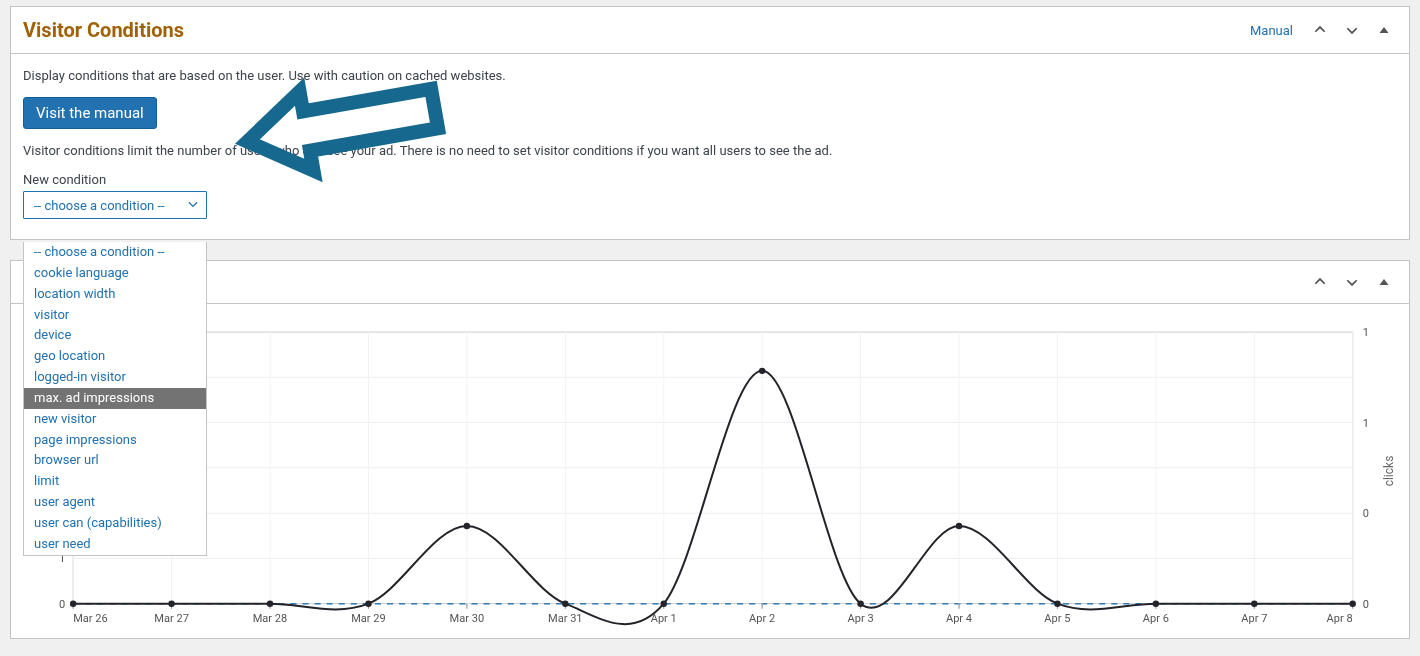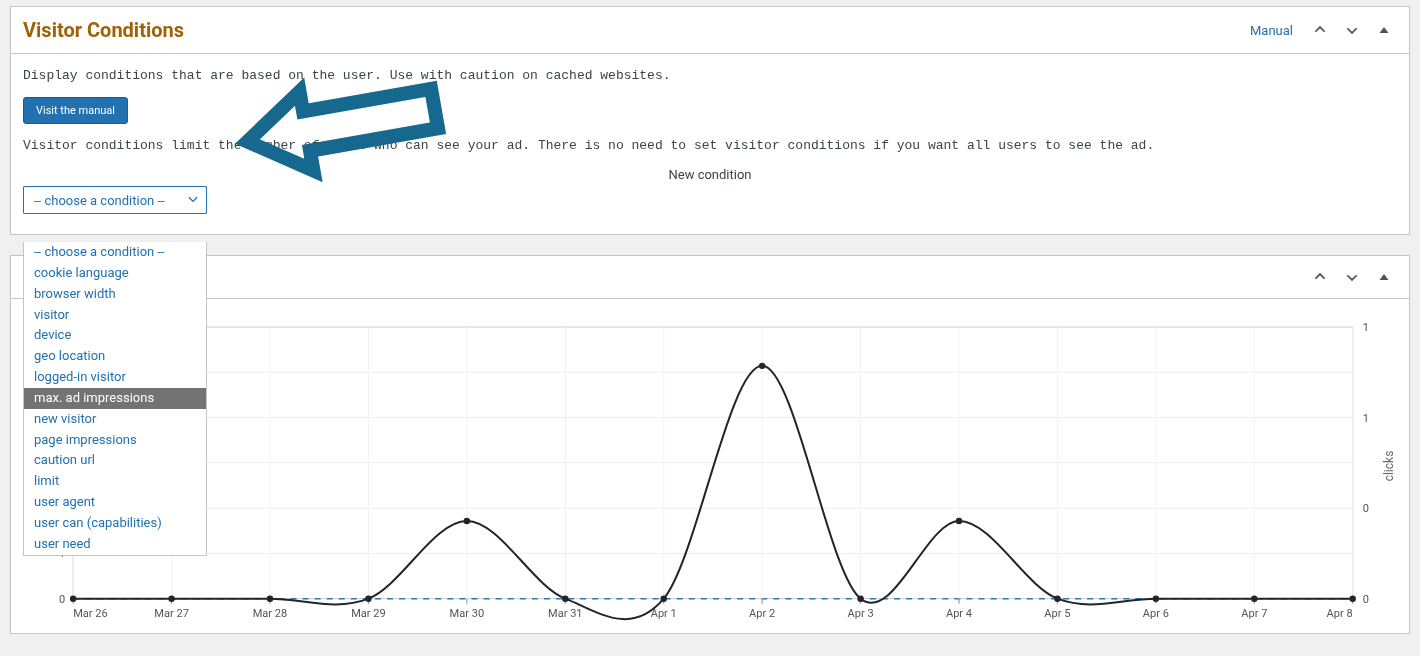--- a/index.html
+++ b/index.html
@@ -43,33 +43,33 @@
     width: 26px;
     height: 26px;
     display: flex;
     align-items: center;
     justify-content: center;
     color: #3c434a;
     cursor: pointer;
   }
   .chev-btn svg { display:block; }
   .panel-body { padding: 14px 12px 20px; position: relative; }
-  .desc { color: #3c434a; margin-bottom: 14px; font-family: Liberation Mono, monospace; }
+  .desc { color: #3c434a; margin-bottom: 14px; }
   .btn-primary {
     display: inline-block;
     padding: 6px 12px;
     background: #2271b1;
     color: #fff;
     border: 1px solid #135e96;
     border-radius: 3px;
-    font-size: 11px;
+    font-size: 15px;
     cursor: pointer;
     margin-bottom: 14px;
   }
-  .label { display: block; font-size: 13px; color: #3c434a; margin-bottom: 4px; text-align: center; }
+  .label { display: block; font-size: 13px; color: #3c434a; margin-bottom: 4px; }
   .select-box {
     display: flex;
     align-items: center;
     justify-content: space-between;
     width: 184px;
     border: 1px solid #2271b1;
     border-radius: 1px;
     padding: 2px 6px 2px 10px;
     color: #2271b1;
     background: #fff;
@@ -166,29 +166,29 @@
       <span class="chev">
         <svg width="14" height="14" viewBox="0 0 24 24">
           <path d="M5 9 L12 16 L19 9" fill="none" stroke="#2271b1" stroke-width="2.2"></path>
         </svg>
       </span>
     </div>
 
     <div class="dropdown" id="dropdown">
         <div class="dropdown-item">-- choose a condition --</div>
         <div class="dropdown-item">cookie language</div>
-        <div class="dropdown-item">browser width</div>
+        <div class="dropdown-item">location width</div>
         <div class="dropdown-item">visitor</div>
         <div class="dropdown-item">device</div>
         <div class="dropdown-item">geo location</div>
         <div class="dropdown-item">logged-in visitor</div>
         <div class="dropdown-item highlight">max. ad impressions</div>
         <div class="dropdown-item">new visitor</div>
         <div class="dropdown-item">page impressions</div>
-        <div class="dropdown-item">caution url</div>
+        <div class="dropdown-item">browser url</div>
         <div class="dropdown-item">limit</div>
         <div class="dropdown-item">user agent</div>
         <div class="dropdown-item">user can (capabilities)</div>
         <div class="dropdown-item">user need</div>
       </div>
   </div>
 </div>
 
 <div class="arrow-overlay">
   <svg width="230" height="130" viewBox="0 0 230 130">

